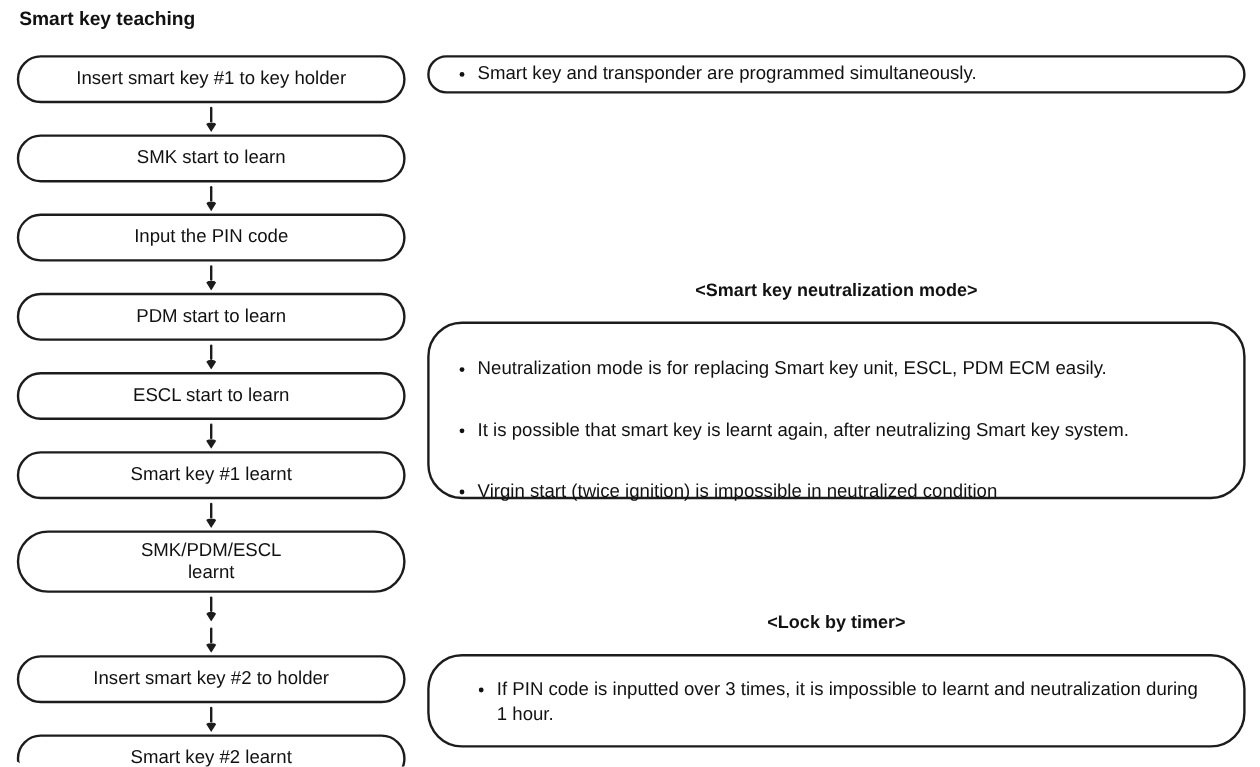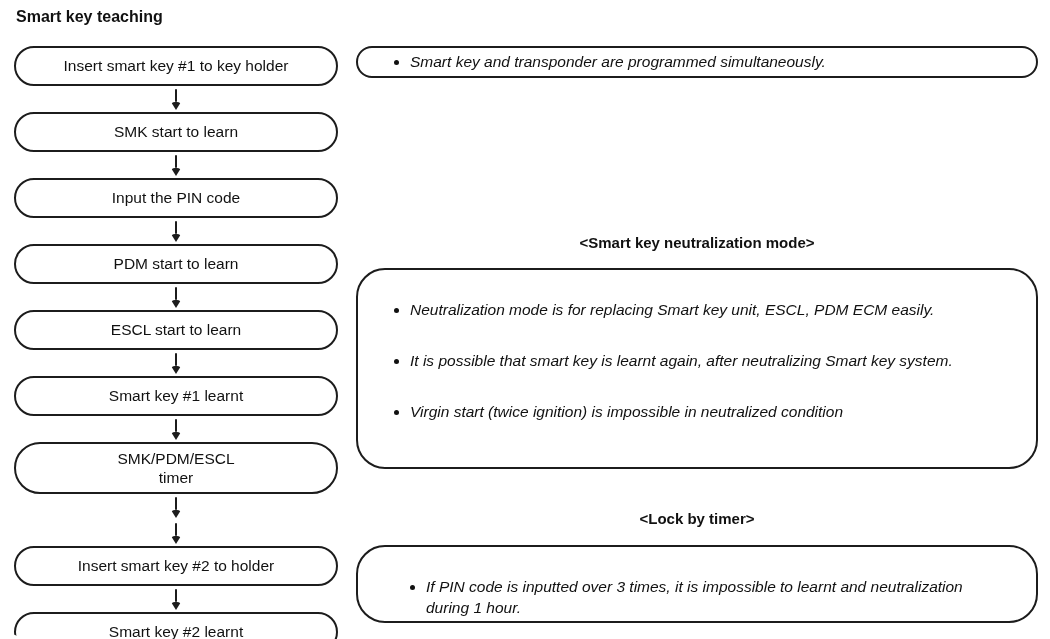--- a/index.html
+++ b/index.html
@@ -61,28 +61,27 @@
   .note-box {
     position: absolute;
     left: 356px;
     width: 682px;
     border: 2px solid #1c1c1c;
     background: #fff;
     font-size: 15.5px;
     line-height: 1.35;
   }
   .note-box ul {
-    margin: 16px;
+    margin: 4px;
     padding-left: 24px;
     list-style: disc;
-    font-style: italic;
   }
   .note-box li { margin: 0; }
   .box-programming { top: 46px; height: 32px; display: flex; align-items: center; padding: 0 12px; }
-  .box-neutralization { top: 268px; height: 201px; padding: 14px 12px; }
+  .box-neutralization { top: 268px; height: 148px; padding: 24px 12px; }
   .box-neutralization li { margin-bottom: 30px; }
   .box-neutralization li:last-child { margin-bottom: 0; }
   .box-lock { top: 545px; height: 78px; padding: 14px 28px; }
   .section-heading {
     position: absolute;
     left: 356px;
     width: 682px;
     text-align: center;
     font-size: 15px;
     font-weight: bold;
@@ -122,21 +121,21 @@
     <div class="arrow">
         <span class="shaft"></span>
         <span class="head"></span>
       </div>
     <div class="flow-step">Smart key #1 learnt</div>
     <div class="arrow">
         <span class="shaft"></span>
         <span class="head"></span>
       </div>
     <div class="flow-step tall">SMK/PDM/ESCL
-timer</div>
+learnt</div>
     <div class="arrow">
         <span class="shaft"></span>
         <span class="head"></span>
       </div>
     <div class="arrow">
         <span class="shaft"></span>
         <span class="head"></span>
       </div>
     <div class="flow-step">Insert smart key #2 to holder</div>
     <div class="arrow">

